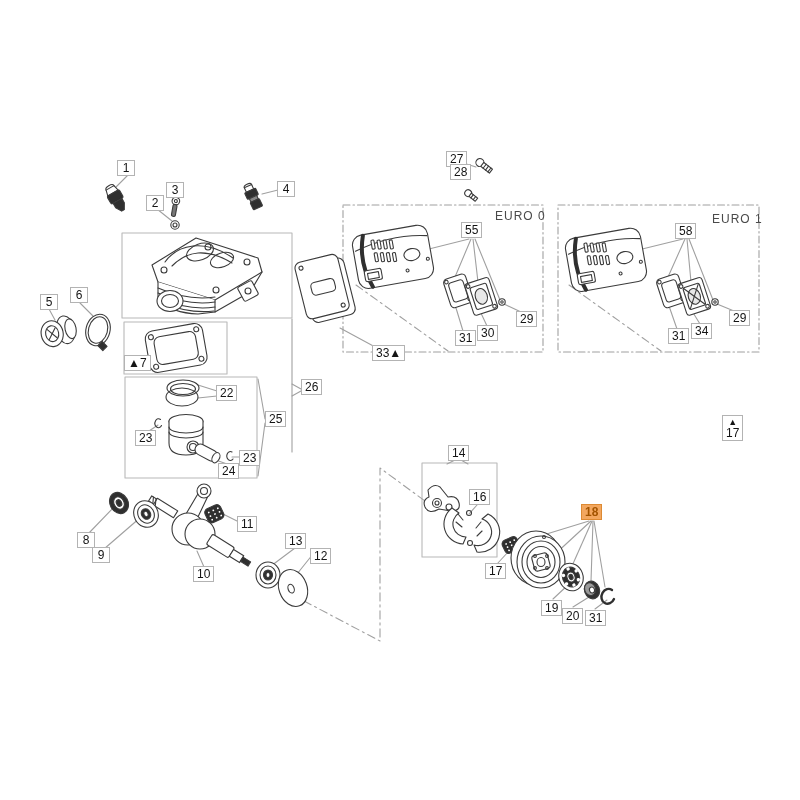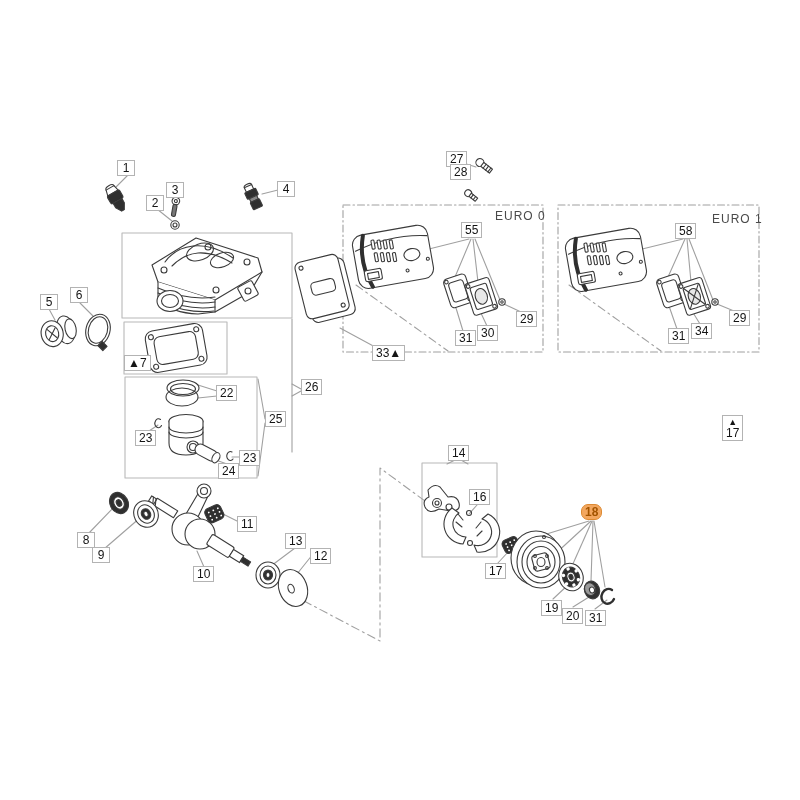--- a/index.html
+++ b/index.html
@@ -5,21 +5,21 @@
   html,body{margin:0;padding:0;background:#ffffff;}
   body{width:800px;height:800px;font-family:"Liberation Sans",sans-serif;}
   .stage{position:relative;width:800px;height:800px;background:#ffffff;overflow:hidden;}
   .stage > svg{position:absolute;left:0;top:0;}
   .callout{
     position:absolute;box-sizing:border-box;min-width:18px;height:16px;
     line-height:14px;padding:0 3px;background:#ffffff;border:1px solid #b3b3b3;
     color:#141414;font-size:12px;text-align:center;cursor:pointer;z-index:2;
     white-space:nowrap;
   }
-  .callout.hl{background:#F3A75F;border-color:#DD8A33;color:#A35400;font-weight:bold;border-radius:7px;}
+  .callout.hl{background:#F3A75F;border-color:#DD8A33;color:#A35400;font-weight:bold;}
   .callout.stack{height:auto;padding:1px 3px;display:flex;flex-direction:column;align-items:center;line-height:12px;}
   .callout.stack .tri{font-size:9px;line-height:10px;}
   .group-label{position:absolute;color:#4a4a4a;font-size:12px;letter-spacing:1px;z-index:2;}
 </style>
 </head>
 <body>
 
 <div class="stage">
 
 <svg width="800" height="800" viewBox="0 0 800 800">

